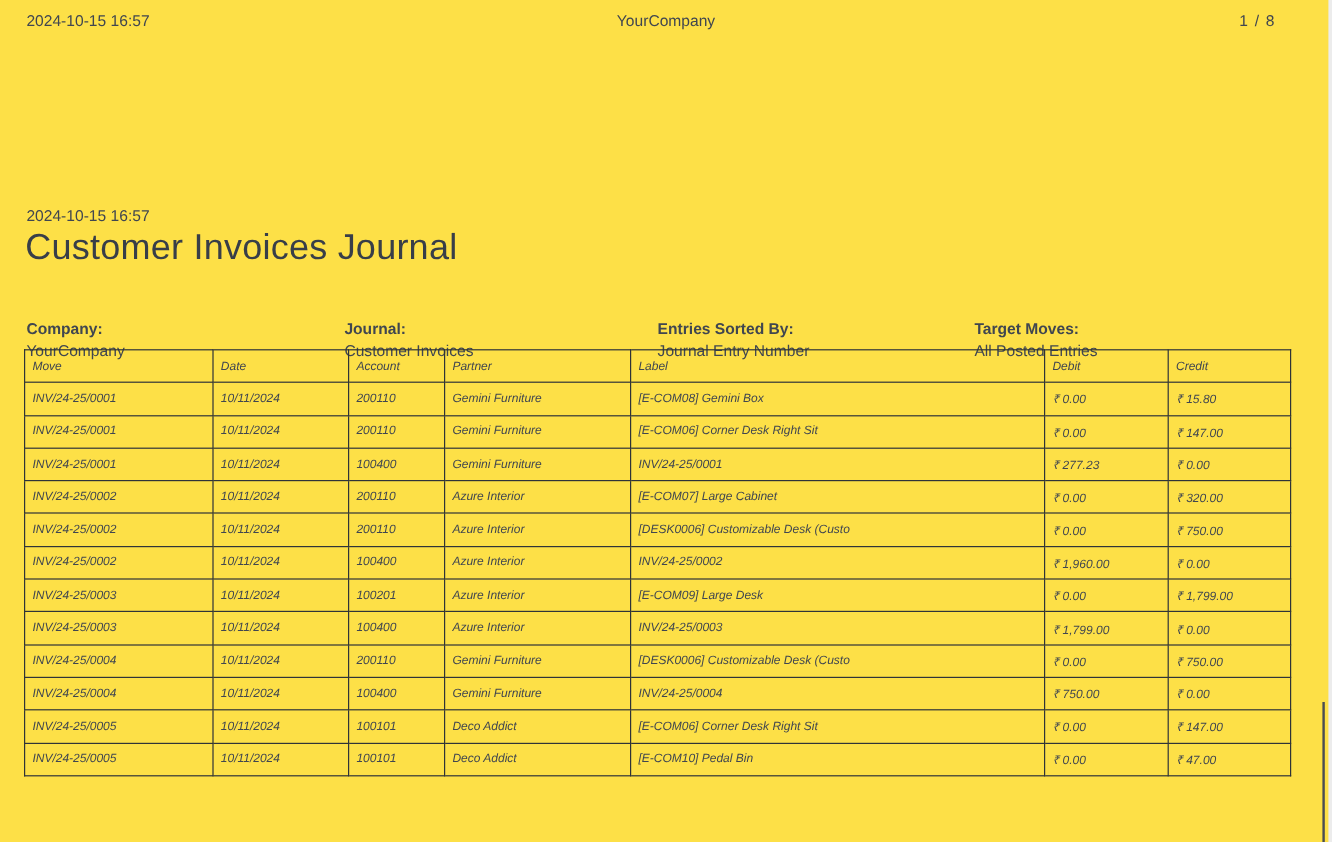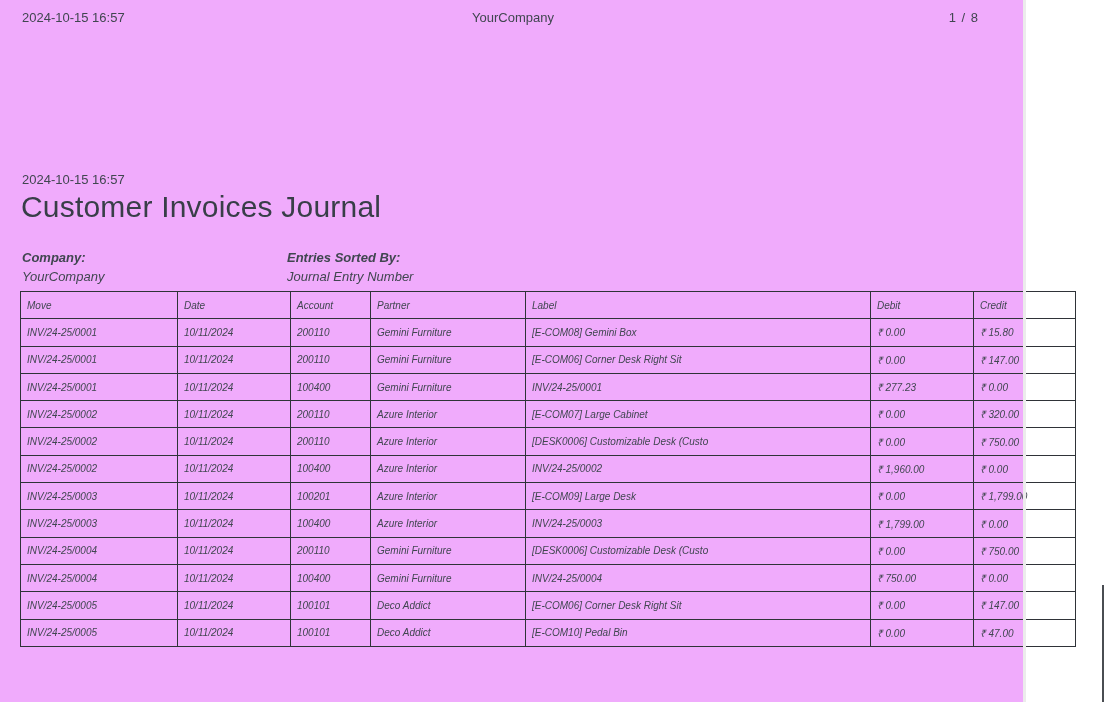--- a/index.html
+++ b/index.html
@@ -9,22 +9,22 @@
   *{margin:0;padding:0;box-sizing:border-box;}
   html,body{width:1110px;height:702px;}
   body{
     font-family:"Liberation Sans", sans-serif;
     background:#ffffff;
     color:var(--text-color);
     overflow:hidden;
   }
   .page{
     position:relative;
-    width:1026px;height:702px;
-    background:#f0abfc;
+    width:1110px;height:702px;
+    background:#fde047;
     padding-left:28px;
   }
   
   .running-header{
     position:absolute;top:10px;left:0;right:0;height:18px;
     font-size:13px;color:var(--text-color);
   }
   .rh-datetime{position:absolute;left:22px;top:0;}
   .rh-company{position:absolute;left:0;right:0;top:0;text-align:center;}
   .rh-pagination{position:absolute;right:47px;top:0;letter-spacing:1px;}
@@ -32,21 +32,21 @@
   .report-datetime{
     position:absolute;left:22px;top:172px;
     font-size:13px;
   }
   .report-title{
     position:absolute;left:21px;top:190px;
     font-size:30px;font-weight:400;letter-spacing:0.2px;
     color:#383e48;
   }
   
-  .meta-fields{position:absolute;top:248px;left:0;right:0;height:38px;font-style:italic;}
+  .meta-fields{position:absolute;top:264px;left:0;right:0;height:38px;}
   .meta-field{position:absolute;top:0;}
   .meta-field .meta-label{font-size:13px;font-weight:700;line-height:19px;}
   .meta-field .meta-value{font-size:13px;font-weight:400;line-height:19px;}
   .meta-field:nth-child(1){left:22px;}
   .meta-field:nth-child(2){left:287px;}
   .meta-field:nth-child(3){left:548px;}
   .meta-field:nth-child(4){left:812px;}
   
   .journal-table{
     position:absolute;left:20px;top:291px;
@@ -97,22 +97,30 @@
 
   <div class="report-datetime">2024-10-15 16:57</div>
   <h1 class="report-title">Customer Invoices Journal</h1>
 
   <div class="meta-fields">
       <div class="meta-field">
         <div class="meta-label">Company:</div>
         <div class="meta-value">YourCompany</div>
       </div>
       <div class="meta-field">
+        <div class="meta-label">Journal:</div>
+        <div class="meta-value">Customer Invoices</div>
+      </div>
+      <div class="meta-field">
         <div class="meta-label">Entries Sorted By:</div>
         <div class="meta-value">Journal Entry Number</div>
+      </div>
+      <div class="meta-field">
+        <div class="meta-label">Target Moves:</div>
+        <div class="meta-value">All Posted Entries</div>
       </div>
     </div>
 
   <table class="journal-table">
     <colgroup>
       <col class="col-move">
         <col class="col-date">
         <col class="col-account">
       <col class="col-partner">
         <col class="col-label">

